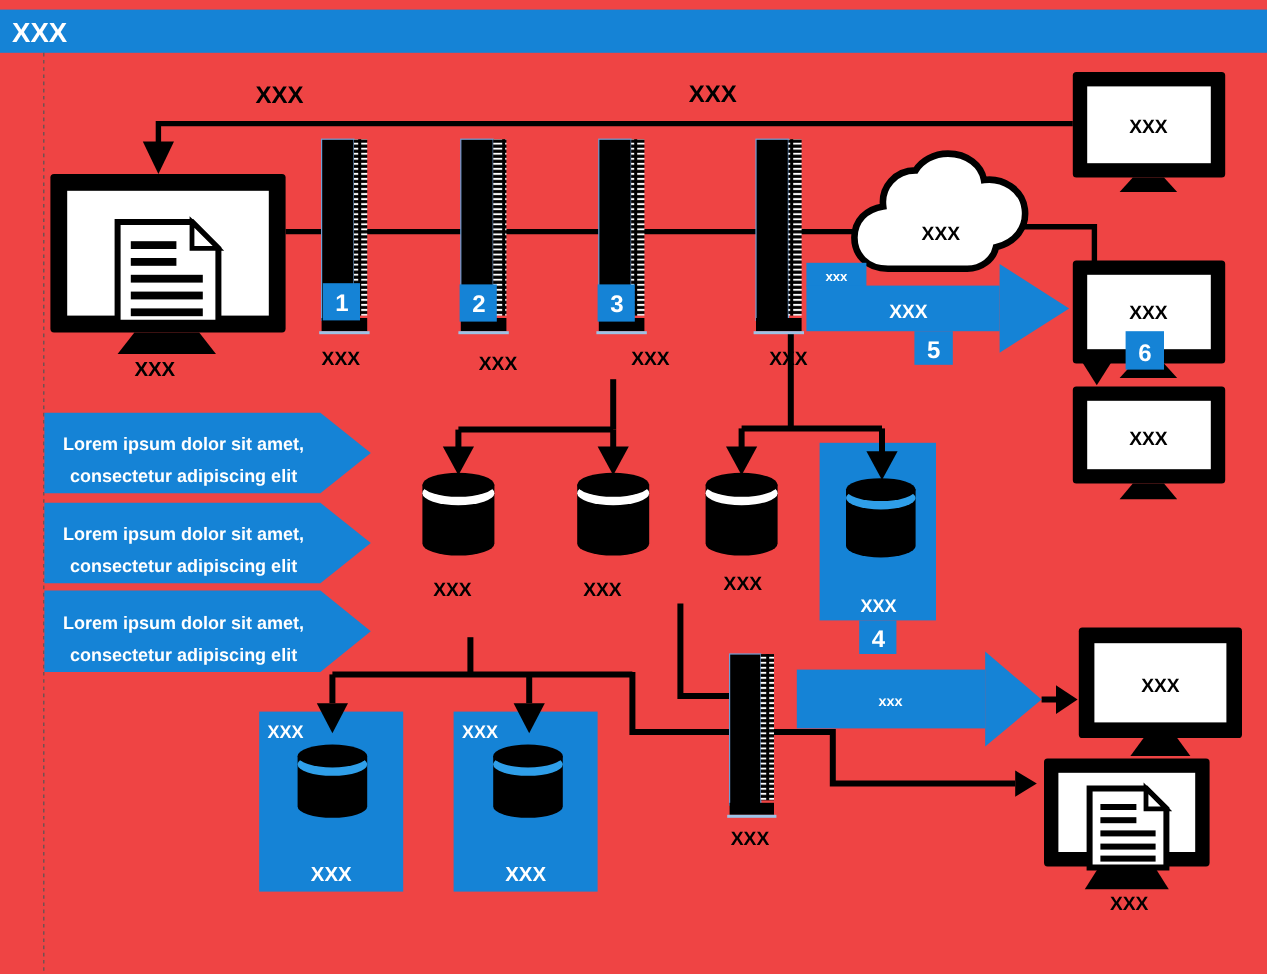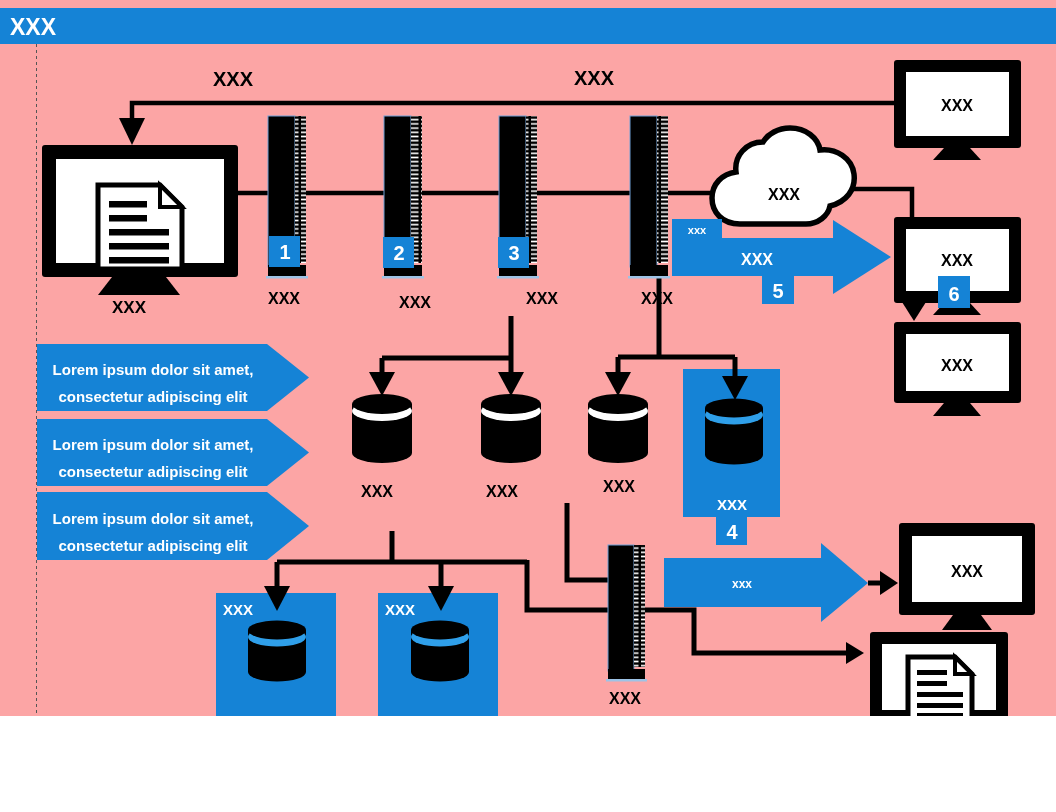--- a/index.html
+++ b/index.html
@@ -1,16 +1,16 @@
 <!DOCTYPE html>
 <html style="--accent: #1583d6; --ring: #2f9fe9;"><head>
 <meta charset="utf-8">
 <style>
   html,body{margin:0;padding:0;background:#fff;}
-  .page{width:1056px;height:716px;position:relative;background:#fca5a5;overflow:hidden;}
+  .page{width:1056px;height:812px;position:relative;background:#ef4444;overflow:hidden;}
   svg{display:block;}
   svg text{font-family:"Liberation Sans",sans-serif;font-weight:700;}
   .blue{fill:var(--accent,#1583d6);}
   .ring{fill:var(--ring,#2f9fe9);}
   .blk{fill:#000;}
   .wht{fill:#fff;}
   .ln{stroke:#000;stroke-width:5;fill:none;}
   .thin{stroke-width:4.5;}
   .guide{stroke:#555;stroke-width:1;stroke-dasharray:3,3;}
   .srv-edge{stroke:#6fa0d6;stroke-width:1;}

